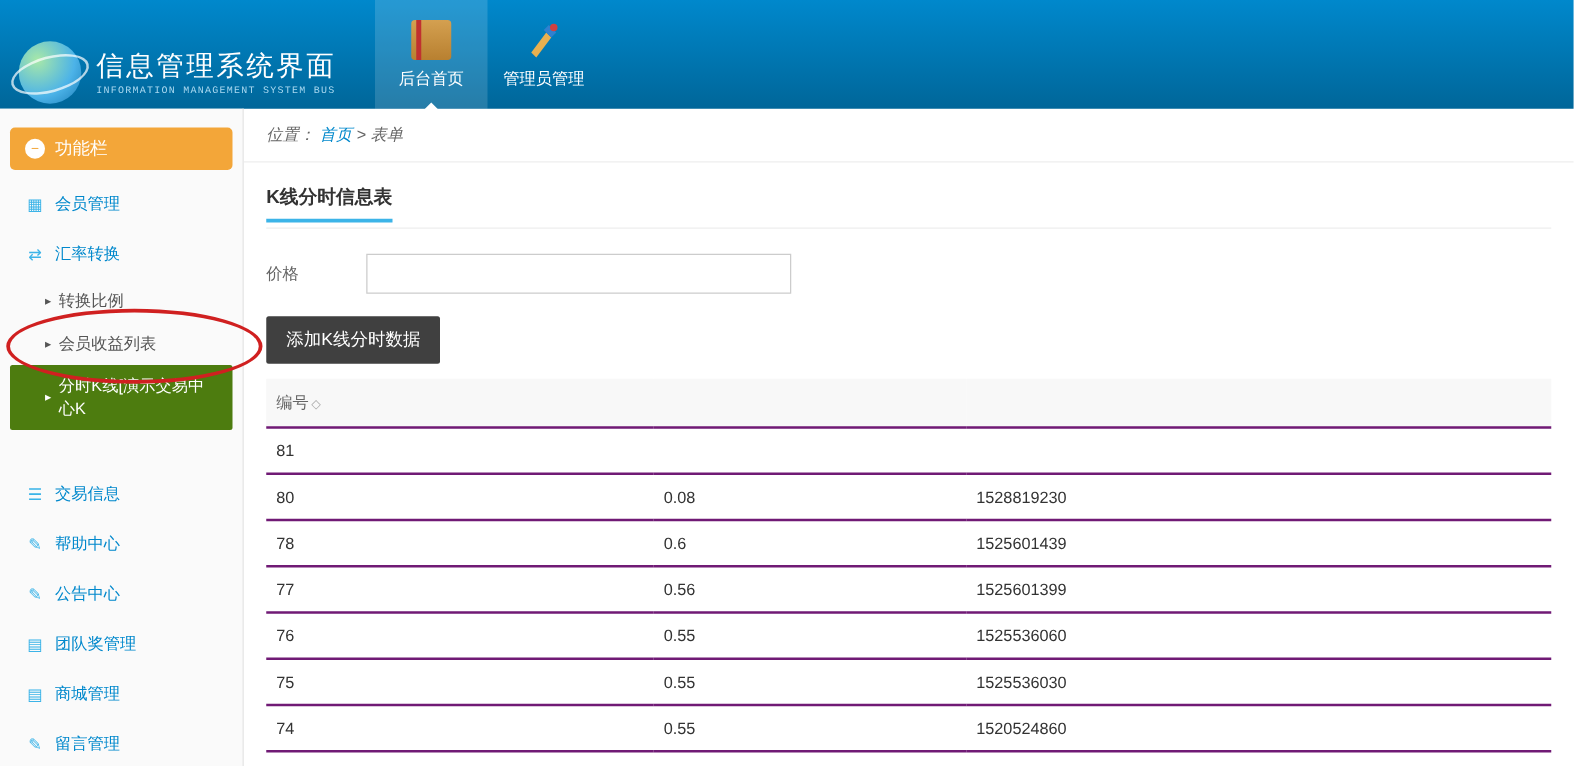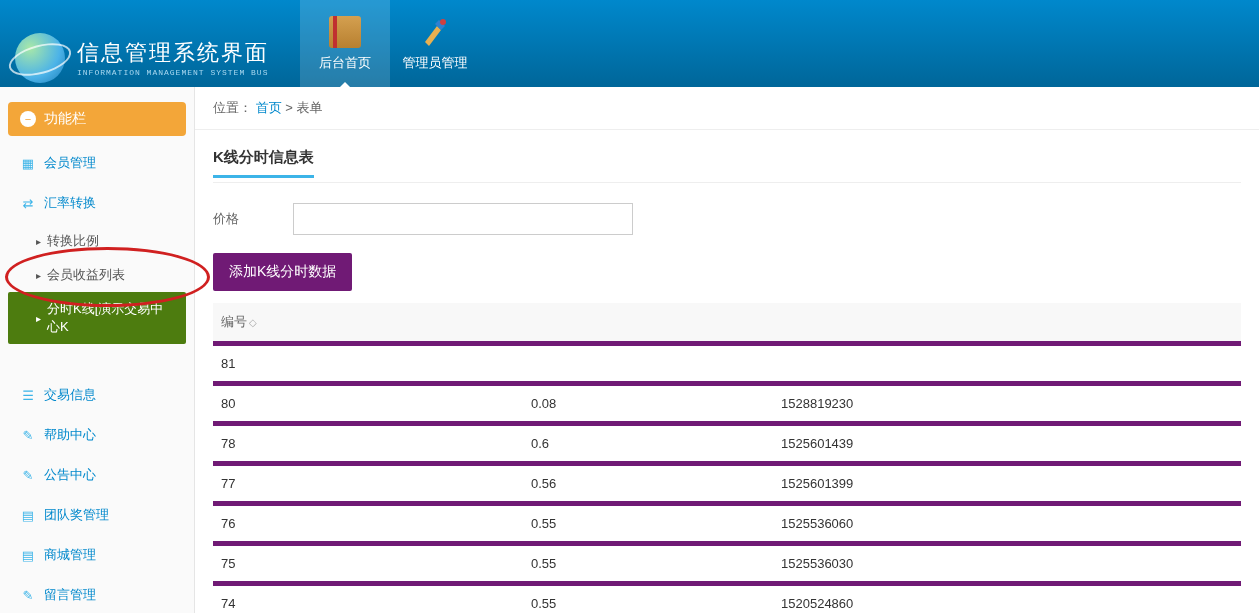--- a/index.html
+++ b/index.html
@@ -35,33 +35,33 @@
 .sb-item .ic { width: 16px; height: 16px; margin-right: 8px; display: inline-flex; align-items: center; justify-content: center; color: #3cb4e8; }
 .sb-sub { padding: 8px 12px 8px 28px; margin: 0 8px; cursor: pointer; color: #555; display: flex; align-items: center; }
 .sb-sub::before { content: '▸'; margin-right: 6px; font-size: 10px; }
 .sb-sub.active { background: #4d7c0f; color: #fff; border-radius: 2px; }
 .sb-gap { height: 30px; }
 
 
 .annotation-ellipse { position: absolute; border: 3px solid #d02020; border-radius: 50%; pointer-events: none; z-index: 100; }
 
 
-.breadcrumb { padding: 12px 18px; color: #666; border-bottom: 1px solid #eee; }
+.breadcrumb { padding: 12px 18px; color: #666; border-bottom: 1px solid #eee; font-style: italic; }
 .breadcrumb a { color: #0088cc; text-decoration: none; }
 .content { padding: 18px; }
 .page-title { font-size: 15px; font-weight: bold; color: #333; padding-bottom: 8px; border-bottom: 3px solid #3cb4e8; display: inline-block; margin-bottom: 4px; }
 .page-title-wrap { border-bottom: 1px solid #eee; margin-bottom: 20px; }
 .form-row { display: flex; align-items: center; margin-bottom: 18px; gap: 48px; }
 .form-row label { margin-right: 6px; color: #666; }
 .form-row input { width: 340px; height: 32px; border: 1px solid #ccc; padding: 0 8px; }
-.btn-primary { background: #701a75; color: #fff; border: none; padding: 10px 16px; font-size: 14px; cursor: pointer; border-radius: 2px; margin-bottom: 12px; }
+.btn-primary { background: #404040; color: #fff; border: none; padding: 10px 16px; font-size: 14px; cursor: pointer; border-radius: 2px; margin-bottom: 12px; }
 
 
 .tbl { width: 100%; border-collapse: collapse; }
-.tbl th, .tbl td { text-align: left; padding: 10px 8px; border-bottom: 5px solid #701a75; font-weight: normal; }
+.tbl th, .tbl td { text-align: left; padding: 10px 8px; border-bottom: 2px solid #701a75; font-weight: normal; }
 .tbl th { background: #f8f8f8; color: #666; font-size: 13px; }
 .sort-ind { color: #aaa; font-size: 10px; margin-left: 2px; }
 .col-id { width: 310px; }
 .col-price { width: 250px; }
 .col-time { }
 
 
 .sidebar-wrap { position: relative; }
 </style>
 </head>

